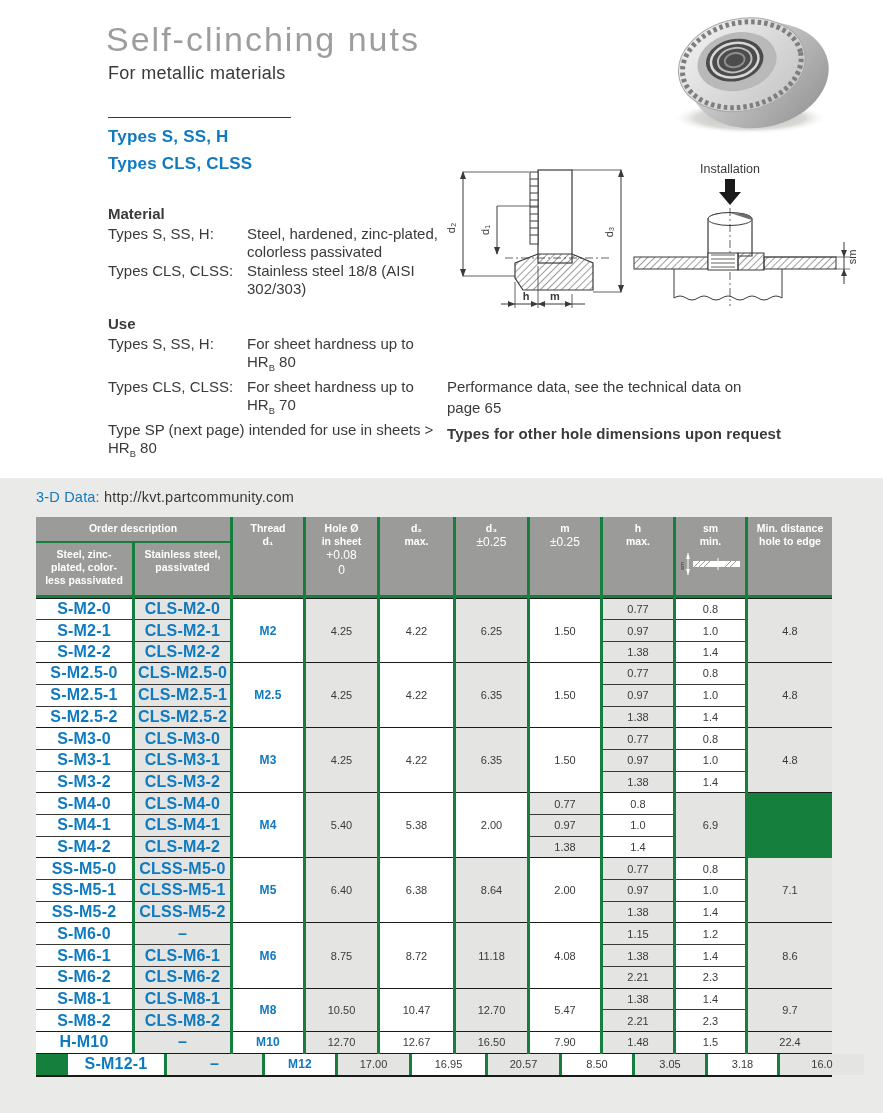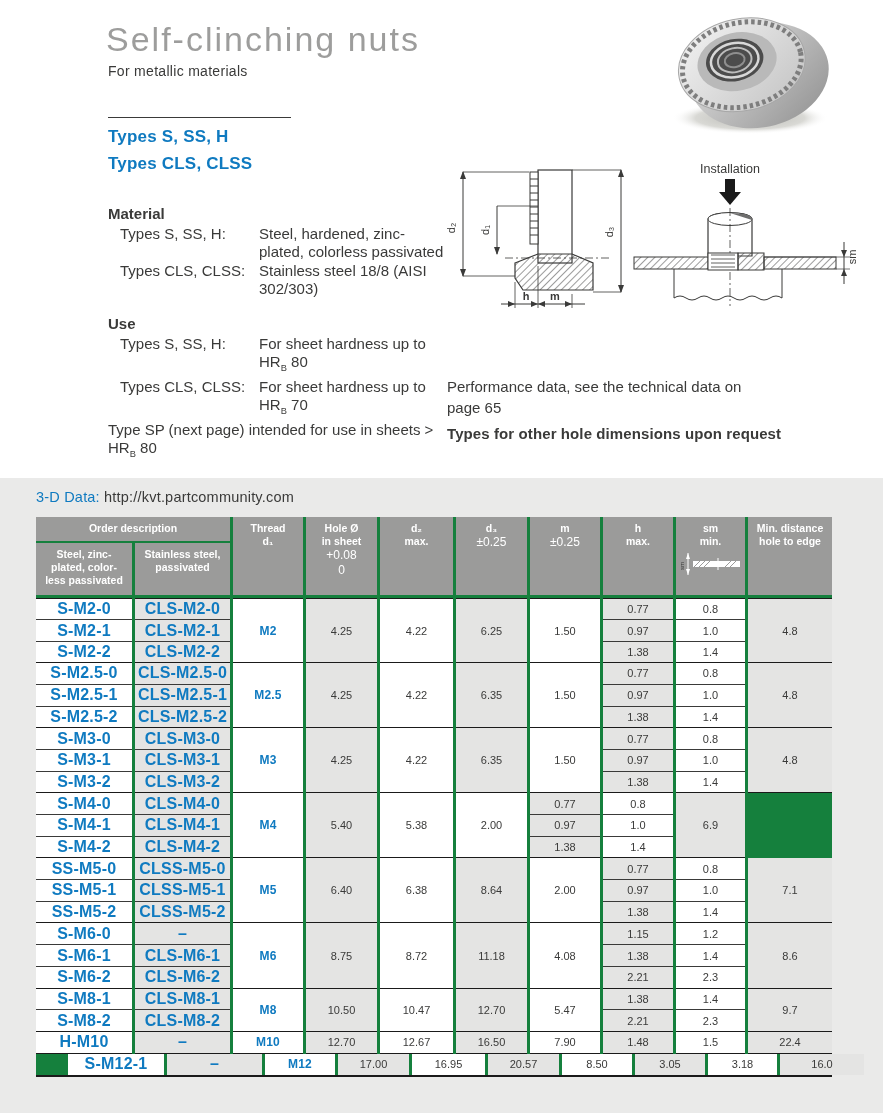--- a/index.html
+++ b/index.html
@@ -13,28 +13,28 @@
     --cols:96px 95px 70px 71px 73px 71px 70px 70px 69px 84px;
   }
   *{margin:0;padding:0;box-sizing:border-box;}
   html,body{width:883px;height:1113px;}
   body{
     position:relative;background:#fff;overflow:hidden;
     font-family:"Liberation Sans",sans-serif;color:var(--dark);
   }
   .abs{position:absolute;}
   .page-title{left:106px;top:20px;font-size:34px;letter-spacing:2px;color:var(--titlegray);font-weight:normal;}
-  .page-subtitle{left:108px;top:63px;font-size:14px;letter-spacing:.3px;}
+  .page-subtitle{left:108px;top:63px;font-size:18px;letter-spacing:.3px;}
   .rule{left:108px;top:117px;width:183px;height:1px;background:var(--dark);}
   .type-line{left:108px;font-size:17px;font-weight:bold;color:var(--blue);letter-spacing:.2px;}
   .t1{top:127px;} .t2{top:154px;}
 
   .def-block{left:108px;width:338px;font-size:15px;line-height:18.5px;}
   .def-block h3{font-size:15px;margin-bottom:1px;}
-  .def-row{display:grid;grid-template-columns:139px 1fr;margin-left:12px;}
+  .def-row{display:grid;grid-template-columns:139px 1fr;}
   .mat{top:205px;} .use{top:315px;}
   .note{margin-top:0;}
   sub{font-size:.62em;}
 
   .perf-text{left:447px;top:376px;width:312px;font-size:15px;line-height:21px;}
   .bold-note{left:447px;top:425px;font-size:15px;font-weight:bold;letter-spacing:.1px;}
 
   .band{left:0;top:478px;width:883px;height:635px;background:var(--band);}
   .ddl{left:36px;top:489px;font-size:14.5px;letter-spacing:.2px;}
   .ddl .lbl{color:var(--blue);}

